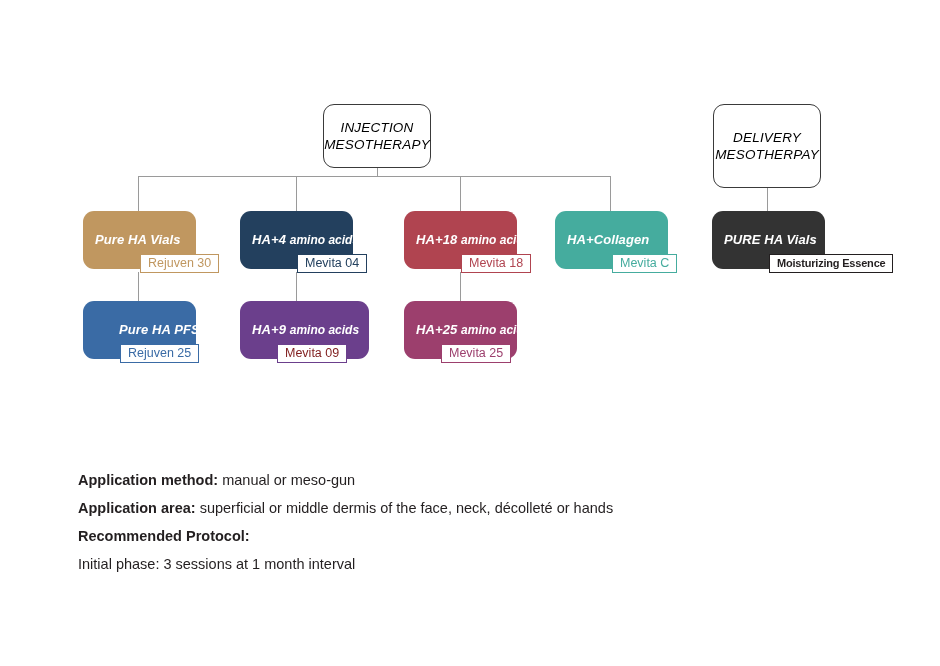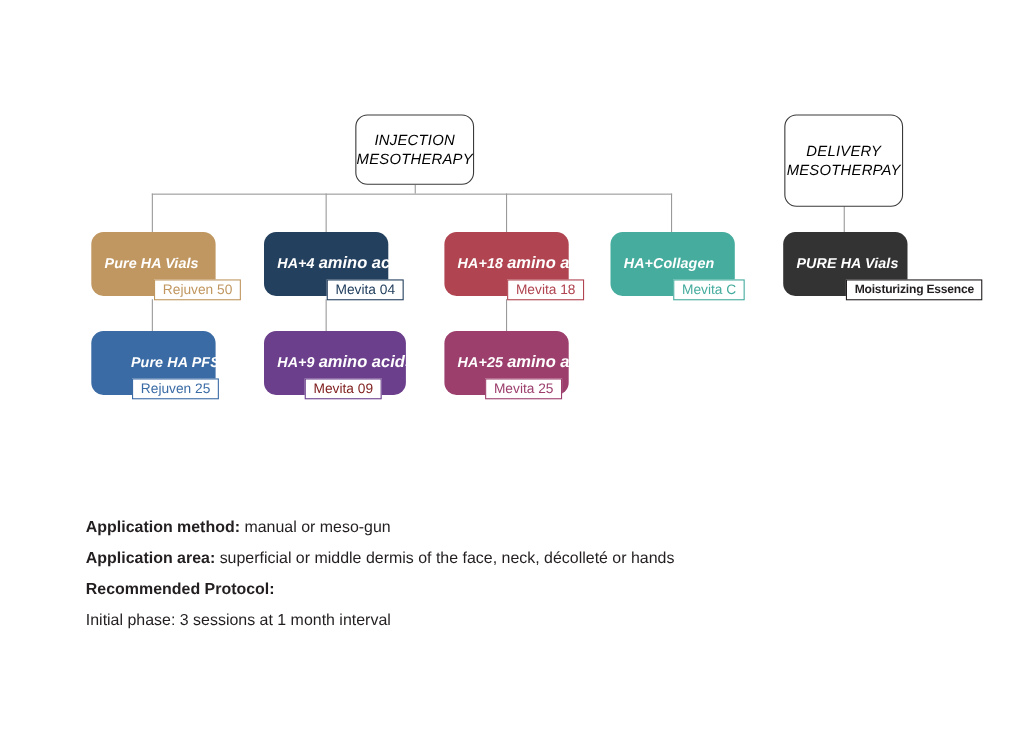--- a/index.html
+++ b/index.html
@@ -64,21 +64,21 @@
   .prod .title {
     color: #ffffff;
     font-style: italic;
     font-weight: bold;
     font-size: 13px;
     line-height: 14px;
     white-space: nowrap;
     letter-spacing: 0.1px;
   }
   .prod .title .sub {
-    font-size: 15px;
+    font-size: 12px;
     letter-spacing: 0px;
   }
   
   .prod .tag {
     position: absolute;
     background: #ffffff;
     border: 1px solid #888;
     box-sizing: border-box;
     height: 19px;
     line-height: 17px;
@@ -140,21 +140,21 @@
     <div class="root-label">DELIVERY
 MESOTHERPAY</div>
   </div>
 
   <div class="prod" style="left:83px; top:211px; width:113px; height:62px;">
     <div class="body" style="background: rgb(192, 151, 96);">
       <div class="title">
         <span>Pure HA Vials</span><span class="sub"></span>
       </div>
     </div>
-    <div class="tag" style="left: 57px; top: 43px; color: rgb(192, 151, 96); border-color: rgb(192, 151, 96);">Rejuven 50</div>
+    <div class="tag" style="left: 57px; top: 43px; color: rgb(192, 151, 96); border-color: rgb(192, 151, 96);">Rejuven 30</div>
   </div>
 
   <div class="prod" style="left:240px; top:211px; width:113px; height:62px;">
     <div class="body" style="background: rgb(35, 64, 94);">
       <div class="title">
         <span>HA+4</span> <span class="sub">amino acids</span>
       </div>
     </div>
     <div class="tag" style="left: 57px; top: 43px; color: rgb(35, 64, 94); border-color: rgb(35, 64, 94);">Mevita 04</div>
   </div>

